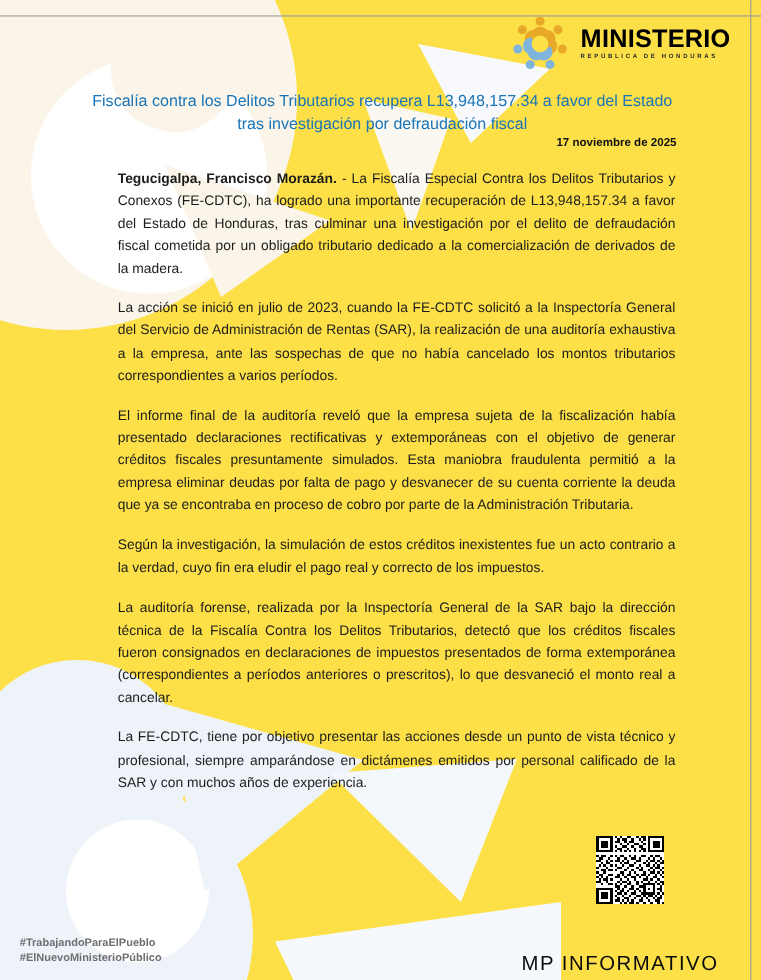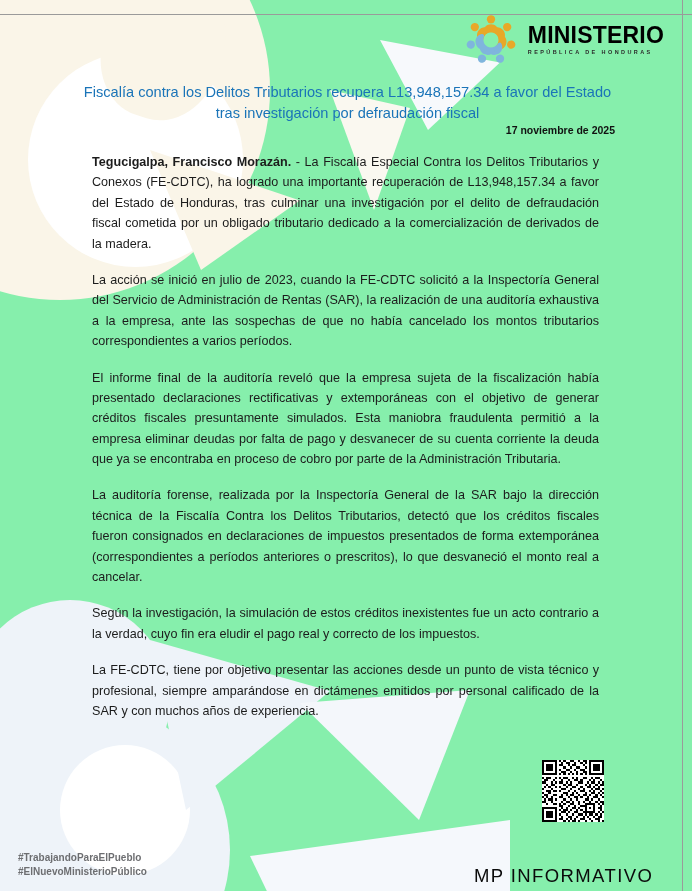--- a/index.html
+++ b/index.html
@@ -8,21 +8,21 @@
     background: #ffffff;
   }
   body {
     font-family: "Liberation Sans", sans-serif;
   }
   #page {
     position: relative;
     width: 692px;
     height: 891px;
     overflow: hidden;
-    background: #86efac;
+    background: #fde047;
   }
 
   
   .bg-layer {
     position: absolute;
     inset: 0;
     overflow: hidden;
     pointer-events: none;
     z-index: 0;
   }
@@ -217,21 +217,21 @@
     text-align: right;
     color: #111111;
     font-family: "Liberation Sans", sans-serif;
     font-weight: bold;
     font-size: 10.5px;
   }
 
   
   .body-copy {
     position: absolute;
-    left: 92px;
+    left: 107px;
     top: 152px;
     width: 507px;
     color: #1c1c1c;
     font-family: "Liberation Sans", sans-serif;
     font-size: 12.6px;
     line-height: 1.62;
     text-align: justify;
   }
   .body-copy p {
     margin: 0 0 16px 0;
@@ -344,22 +344,22 @@
       </span>
     </div>
 
     <div class="title">Fiscalía contra los Delitos Tributarios recupera L13,948,157.34 a favor del Estado tras investigación por defraudación fiscal</div>
     <div class="dateline">17 noviembre de 2025</div>
 
     <div class="body-copy">
       <p><span class="lead-city">Tegucigalpa, Francisco Morazán.</span><span> - La Fiscalía Especial Contra los Delitos Tributarios y Conexos (FE-CDTC), ha logrado una importante recuperación de L13,948,157.34 a favor del Estado de Honduras, tras culminar una investigación por el delito de defraudación fiscal cometida por un obligado tributario dedicado a la comercialización de derivados de la madera.</span></p>
       <p>La acción se inició en julio de 2023, cuando la FE-CDTC solicitó a la Inspectoría General del Servicio de Administración de Rentas (SAR), la realización de una auditoría exhaustiva a la empresa, ante las sospechas de que no había cancelado los montos tributarios correspondientes a varios períodos.</p>
       <p>El informe final de la auditoría reveló que la empresa sujeta de la fiscalización había presentado declaraciones rectificativas y extemporáneas con el objetivo de generar créditos fiscales presuntamente simulados. Esta maniobra fraudulenta permitió a la empresa eliminar deudas por falta de pago y desvanecer de su cuenta corriente la deuda que ya se encontraba en proceso de cobro por parte de la Administración Tributaria.</p>
+      <p>Según la investigación, la simulación de estos créditos inexistentes fue un acto contrario a la verdad, cuyo fin era eludir el pago real y correcto de los impuestos.</p>
       <p>La auditoría forense, realizada por la Inspectoría General de la SAR bajo la dirección técnica de la Fiscalía Contra los Delitos Tributarios, detectó que los créditos fiscales fueron consignados en declaraciones de impuestos presentados de forma extemporánea (correspondientes a períodos anteriores o prescritos), lo que desvaneció el monto real a cancelar.</p>
-      <p>Según la investigación, la simulación de estos créditos inexistentes fue un acto contrario a la verdad, cuyo fin era eludir el pago real y correcto de los impuestos.</p>
       <p>La FE-CDTC, tiene por objetivo presentar las acciones desde un punto de vista técnico y profesional, siempre amparándose en dictámenes emitidos por personal calificado de la SAR y con muchos años de experiencia.</p>
     </div>
 
     <div class="qr">
       <svg viewBox="0 0 29 29" width="74" height="62" shape-rendering="crispEdges" aria-hidden="true">
         <rect width="29" height="29" fill="#ffffff"></rect>
         <g fill="#000000">
 
           <rect x="0" y="0" width="7" height="1"></rect>
             <rect x="0" y="6" width="7" height="1"></rect>

